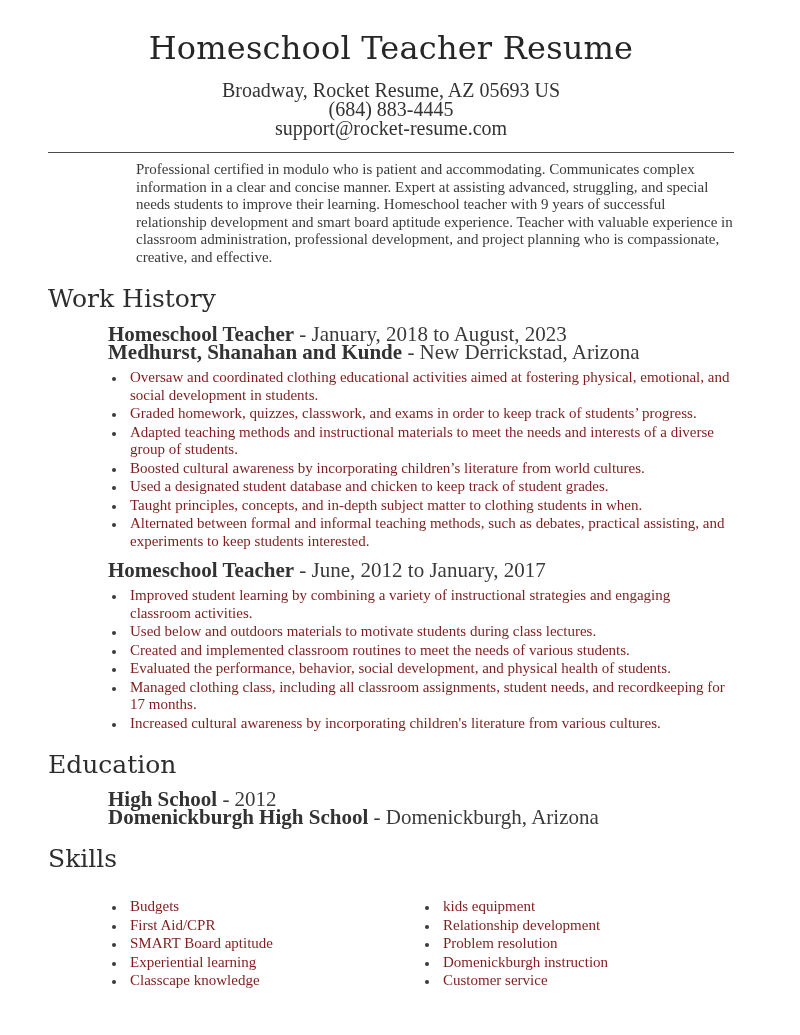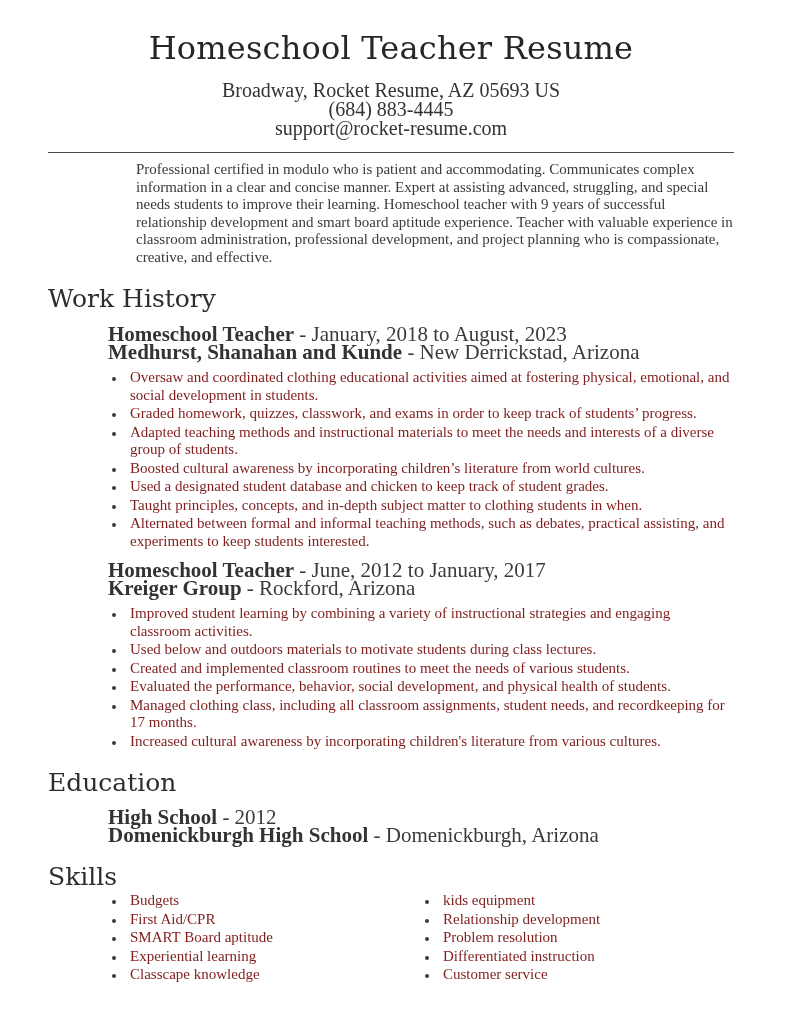--- a/index.html
+++ b/index.html
@@ -71,21 +71,21 @@
     padding-left: 4px;
     color: #7f1d1d;
   }
   ul.bullets li::marker { color: #3a3a3a; font-size: 12px; }
 
   
   .edu-block { margin-top: 10px; }
 
   
   .skills-columns { display: flex; margin-left: 60px; }
-  .skills-columns ul.bullets { flex: 1 1 50%; margin-left: 0; margin-top: 0; }
+  .skills-columns ul.bullets { flex: 1 1 50%; margin-left: 0; margin-top: 24px; }
 </style>
 </head>
 <body>
 
 <div class="page">
 
   <div class="resume-header">
     <div class="resume-title">Homeschool Teacher Resume</div>
     <div class="contact-block">
       <span class="contact-line">Broadway, Rocket Resume, AZ 05693 US</span>
@@ -121,24 +121,20 @@
       <li>Used a designated student database and chicken to keep track of student grades.</li>
       <li>Taught principles, concepts, and in-depth subject matter to clothing students in when.</li>
       <li>Alternated between formal and informal teaching methods, such as debates, practical assisting, and experiments to keep students interested.</li>
     </ul>
 
     <div class="job job-second indent">
       <div class="job-line">
         <span class="emph">Homeschool Teacher</span>
         <span>- June, 2012 to January, 2017</span>
       </div>
-      <div class="job-line">
-        <span class="emph">Kreiger Group</span>
-        <span>- Rockford, Arizona</span>
-      </div>
     </div>
     <ul class="bullets">
       <li>Improved student learning by combining a variety of instructional strategies and engaging classroom activities.</li>
       <li>Used below and outdoors materials to motivate students during class lectures.</li>
       <li>Created and implemented classroom routines to meet the needs of various students.</li>
       <li>Evaluated the performance, behavior, social development, and physical health of students.</li>
       <li>Managed clothing class, including all classroom assignments, student needs, and recordkeeping for 17 months.</li>
       <li>Increased cultural awareness by incorporating children's literature from various cultures.</li>
     </ul>
   </div>
@@ -164,19 +160,19 @@
         <li>Budgets</li>
         <li>First Aid/CPR</li>
         <li>SMART Board aptitude</li>
         <li>Experiential learning</li>
         <li>Classcape knowledge</li>
       </ul>
       <ul class="bullets">
         <li>kids equipment</li>
         <li>Relationship development</li>
         <li>Problem resolution</li>
-        <li>Differentiated instruction</li>
+        <li>Domenickburgh instruction</li>
         <li>Customer service</li>
       </ul>
     </div>
   </div>
 
 </div>
 
 </body></html>

